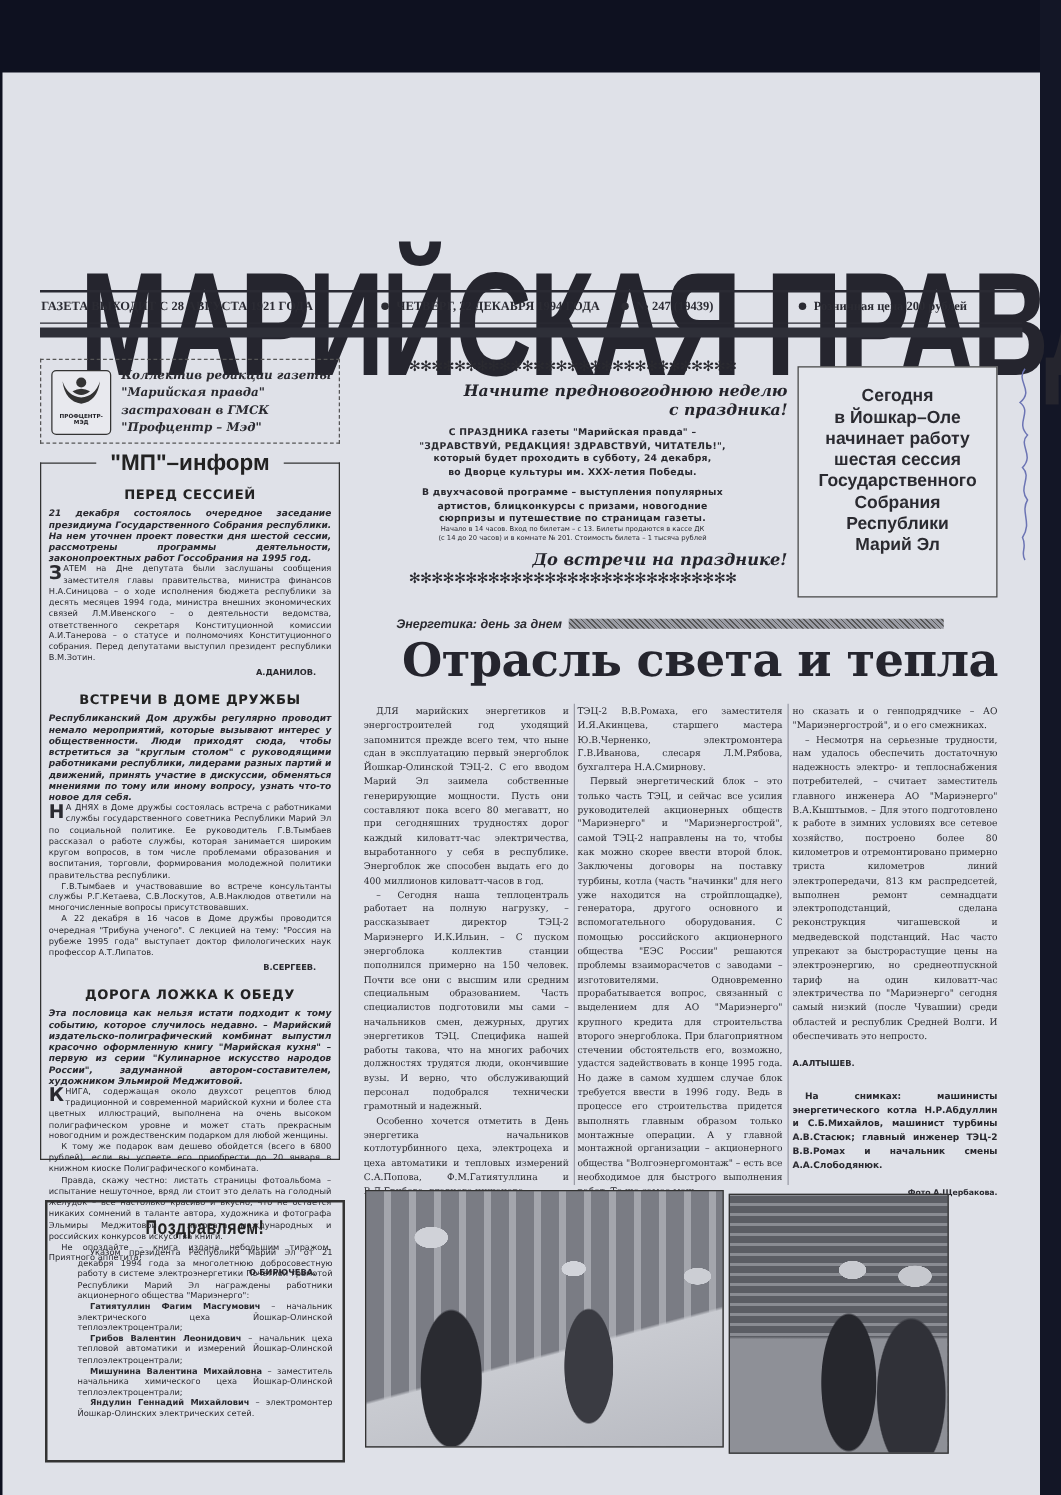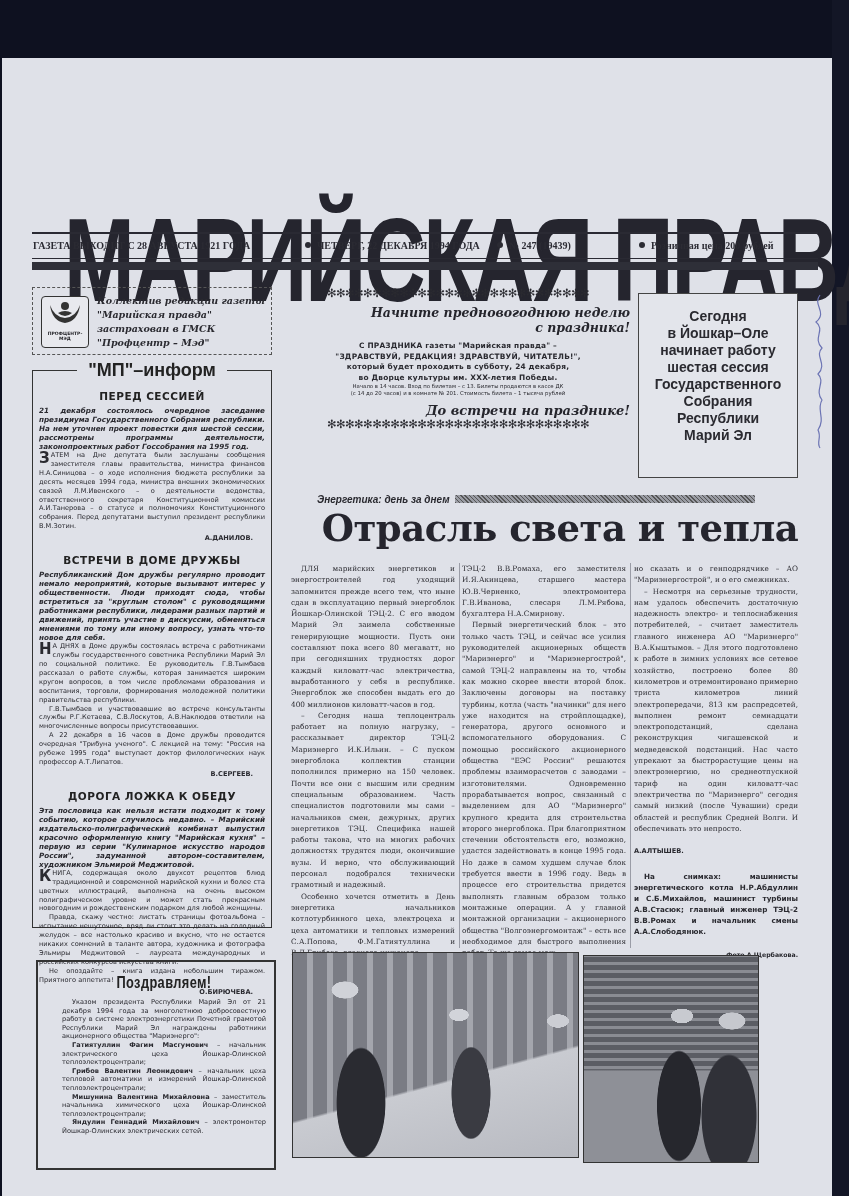--- a/index.html
+++ b/index.html
@@ -204,20 +204,21 @@
     <div class="sect-head" style="margin-top:12px">ВСТРЕЧИ В ДОМЕ ДРУЖБЫ</div>
     <p class="lead">Республиканский Дом дружбы регулярно проводит немало мероприятий, которые вызывают интерес у общественности. Люди приходят сюда, чтобы встретиться за "круглым столом" с руководящими работниками республики, лидерами разных партий и движений, принять участие в дискуссии, обменяться мнениями по тому или иному вопросу, узнать что-то новое для себя.</p>
     <p class="body7 noind"><span class="dropcap">Н</span><span>А ДНЯХ в Доме дружбы состоялась встреча с работниками службы государственного советника Республики Марий Эл по социальной политике. Ее руководитель Г.В.Тымбаев рассказал о работе службы, которая занимается широким кругом вопросов, в том числе проблемами образования и воспитания, торговли, формирования молодежной политики правительства республики.</span></p>
     <p class="body7">Г.В.Тымбаев и участвовавшие во встрече консультанты службы Р.Г.Кетаева, С.В.Лоскутов, А.В.Наклюдов ответили на многочисленные вопросы присутствовавших.</p>
     <p class="body7">А 22 декабря в 16 часов в Доме дружбы проводится очередная "Трибуна ученого". С лекцией на тему: "Россия на рубеже 1995 года" выступает доктор филологических наук профессор А.Т.Липатов.</p>
     <div class="sig">В.СЕРГЕЕВ.</div>
 
     <div class="sect-head" style="margin-top:12px">ДОРОГА ЛОЖКА К ОБЕДУ</div>
     <p class="lead">Эта пословица как нельзя истати подходит к тому событию, которое случилось недавно. – Марийский издательско-полиграфический комбинат выпустил красочно оформленную книгу "Марийская кухня" – первую из серии "Кулинарное искусство народов России", задуманной автором-составителем, художником Эльмирой Меджитовой.</p>
     <p class="body7 noind"><span class="dropcap">К</span><span>НИГА, содержащая около двухсот рецептов блюд традиционной и современной марийской кухни и более ста цветных иллюстраций, выполнена на очень высоком полиграфическом уровне и может стать прекрасным новогодним и рождественским подарком для любой женщины.</span></p>
+    <p class="body7">К тому же подарок вам дешево обойдется (всего в 6800 рублей), если вы успеете его приобрести до 20 января в книжном киоске Полиграфического комбината.</p>
     <p class="body7">Правда, скажу честно: листать страницы фотоальбома – испытание нешуточное, вряд ли стоит это делать на голодный желудок – все настолько красиво и вкусно, что не остается никаких сомнений в таланте автора, художника и фотографа Эльмиры Меджитовой – лауреата международных и российских конкурсов искусства книги.</p>
     <p class="body7">Не опоздайте – книга издана небольшим тиражом. Приятного аппетита!</p>
     <div class="sig">О.БИРЮЧЕВА.</div>
   </div>
 </div>
 <div class="mp-title">"МП"–информ</div>
 
 <div class="congrats-box">
   <div class="congrats-title">Поздравляем!</div>
   <div class="congrats-inner">
@@ -233,20 +234,25 @@
   <div class="snow">✻✻✻✻✻✻✻✻✻✻✻✻✻✻✻✻✻✻✻✻✻✻✻✻✻✻✻✻✻</div>
   <div class="hol-title" style="margin-top:6px">
     <div>Начните предновогоднюю неделю</div>
     <div>с праздника!</div>
   </div>
   <div class="hol-p">
     <div>С ПРАЗДНИКА газеты "Марийская правда" –</div>
     <div>"ЗДРАВСТВУЙ, РЕДАКЦИЯ! ЗДРАВСТВУЙ, ЧИТАТЕЛЬ!",</div>
     <div>который будет проходить в субботу, 24 декабря,</div>
     <div>во Дворце культуры им. XXX-летия Победы.</div>
+  </div>
+  <div class="hol-p">
+    <div>В двухчасовой программе – выступления популярных</div>
+    <div>артистов, блицконкурсы с призами, новогодние</div>
+    <div>сюрпризы и путешествие по страницам газеты.</div>
   </div>
   <div class="hol-small">
     <div>Начало в 14 часов. Вход по билетам – с 13. Билеты продаются в кассе ДК</div>
     <div>(с 14 до 20 часов) и в комнате № 201. Стоимость билета – 1 тысяча рублей</div>
   </div>
   <div class="hol-title" style="font-size:13px;margin-top:6px">До встречи на празднике!</div>
   <div class="snow">✻✻✻✻✻✻✻✻✻✻✻✻✻✻✻✻✻✻✻✻✻✻✻✻✻✻✻✻✻</div>
 </div>
 
 <div class="session-box">

